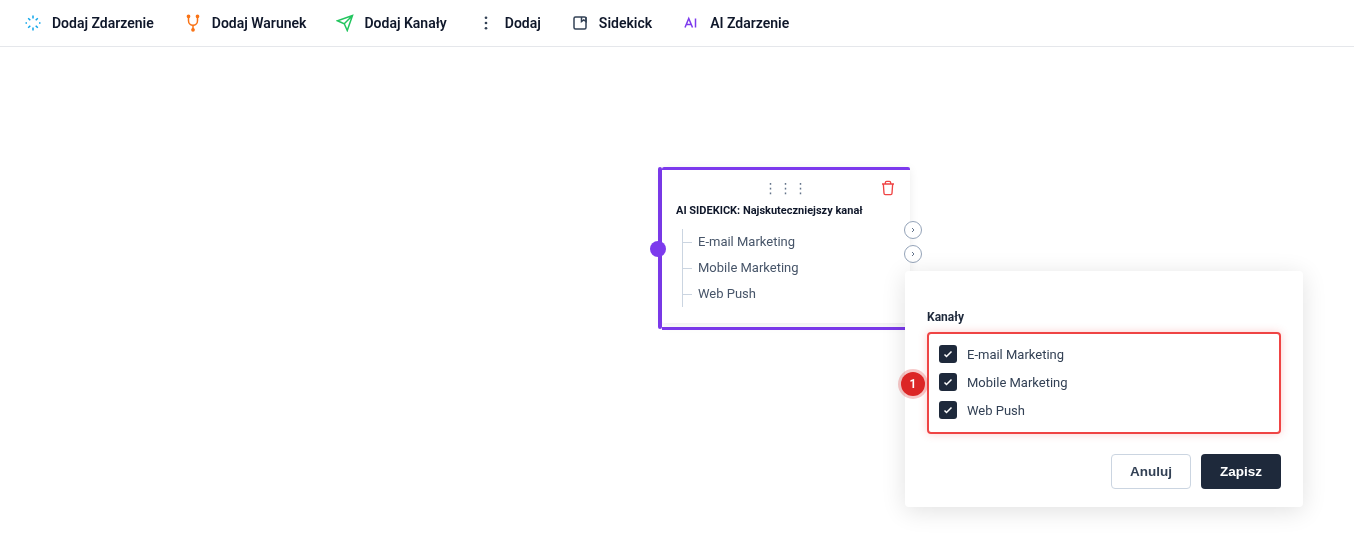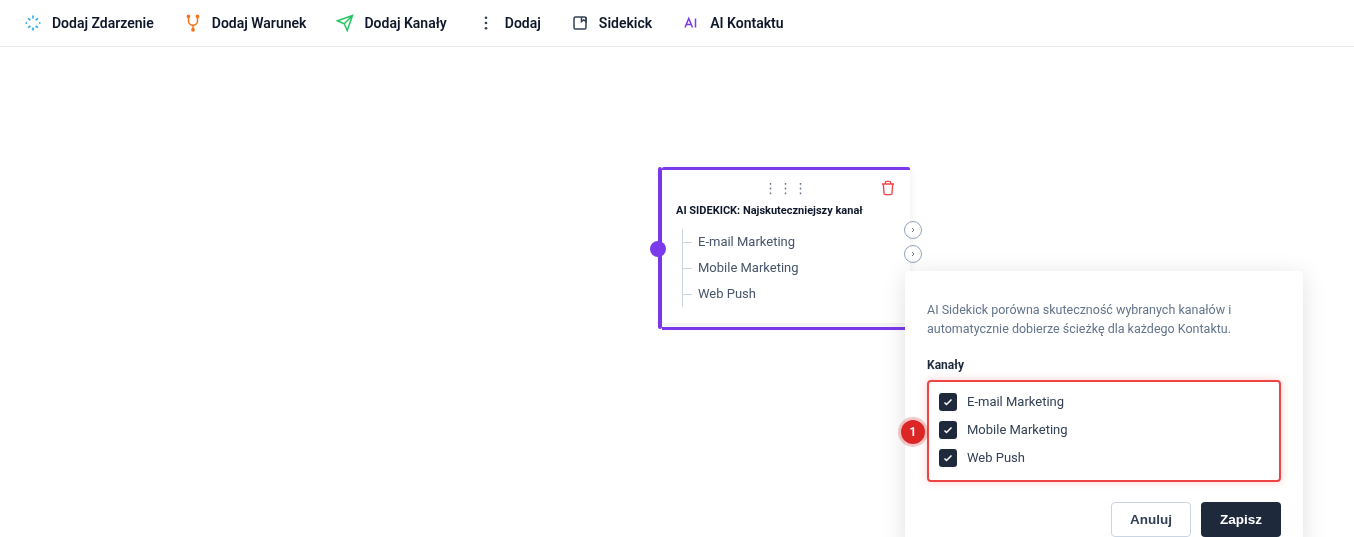--- a/index.html
+++ b/index.html
@@ -296,21 +296,21 @@
     </span>
     <span>Sidekick</span>
   </div>
   <div class="toolbar-item">
     <span class="icon">
       <svg width="20" height="18" viewBox="0 0 24 24" fill="none" stroke="#7c3aed" stroke-width="2">
           <path d="M4 18L9 6l5 12M5.5 14h7"></path>
           <path d="M18 6v12"></path>
         </svg>
     </span>
-    <span>AI Kontaktu</span>
+    <span>AI Zdarzenie</span>
   </div>
 </div>
 
 <div class="canvas">
 
   <div class="node-left-accent"></div>
   <div class="node-input-dot"></div>
   <div class="bottom-edge"></div>
 
   <div class="node-card">
@@ -335,21 +335,20 @@
         <path d="M9 6l6 6-6 6"></path>
       </svg>
   </div>
   <div class="node-out" style="left:904px; top:198px;">
     <svg width="8" height="8" viewBox="0 0 24 24" fill="none" stroke="#64748b" stroke-width="3">
         <path d="M9 6l6 6-6 6"></path>
       </svg>
   </div>
 
   <div class="popup">
-    <div class="popup-desc">AI Sidekick porówna skuteczność wybranych kanałów i automatycznie dobierze ścieżkę dla każdego Kontaktu.</div>
     <div class="popup-section-label">Kanały</div>
     <div class="channels-box">
       <div class="step-badge">1</div>
       <div class="channel-row">
         <span class="chk">
           <svg width="12" height="12" viewBox="0 0 24 24" fill="none" stroke-width="3">
               <path d="M5 13l4 4L19 7"></path>
             </svg>
         </span>
         <span>E-mail Marketing</span>

